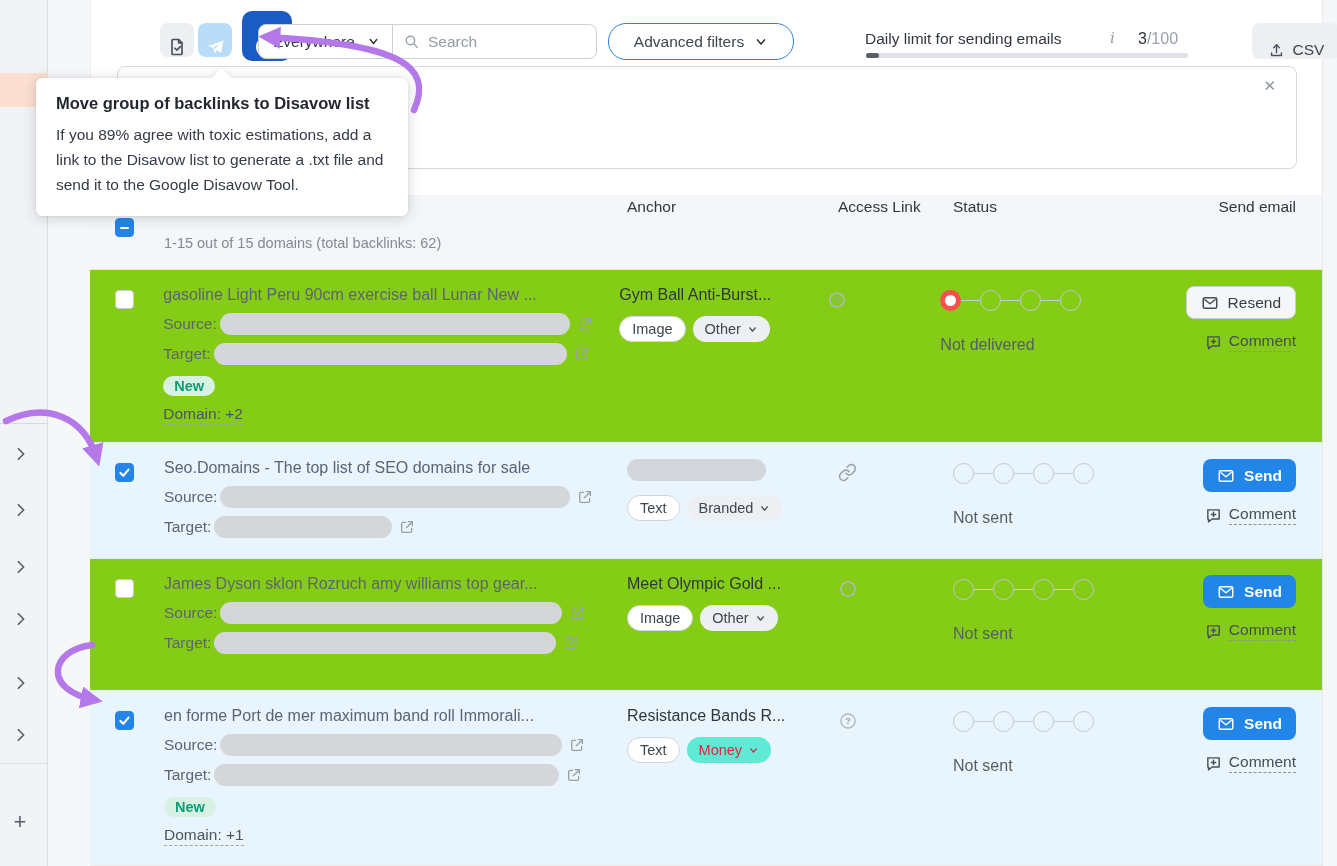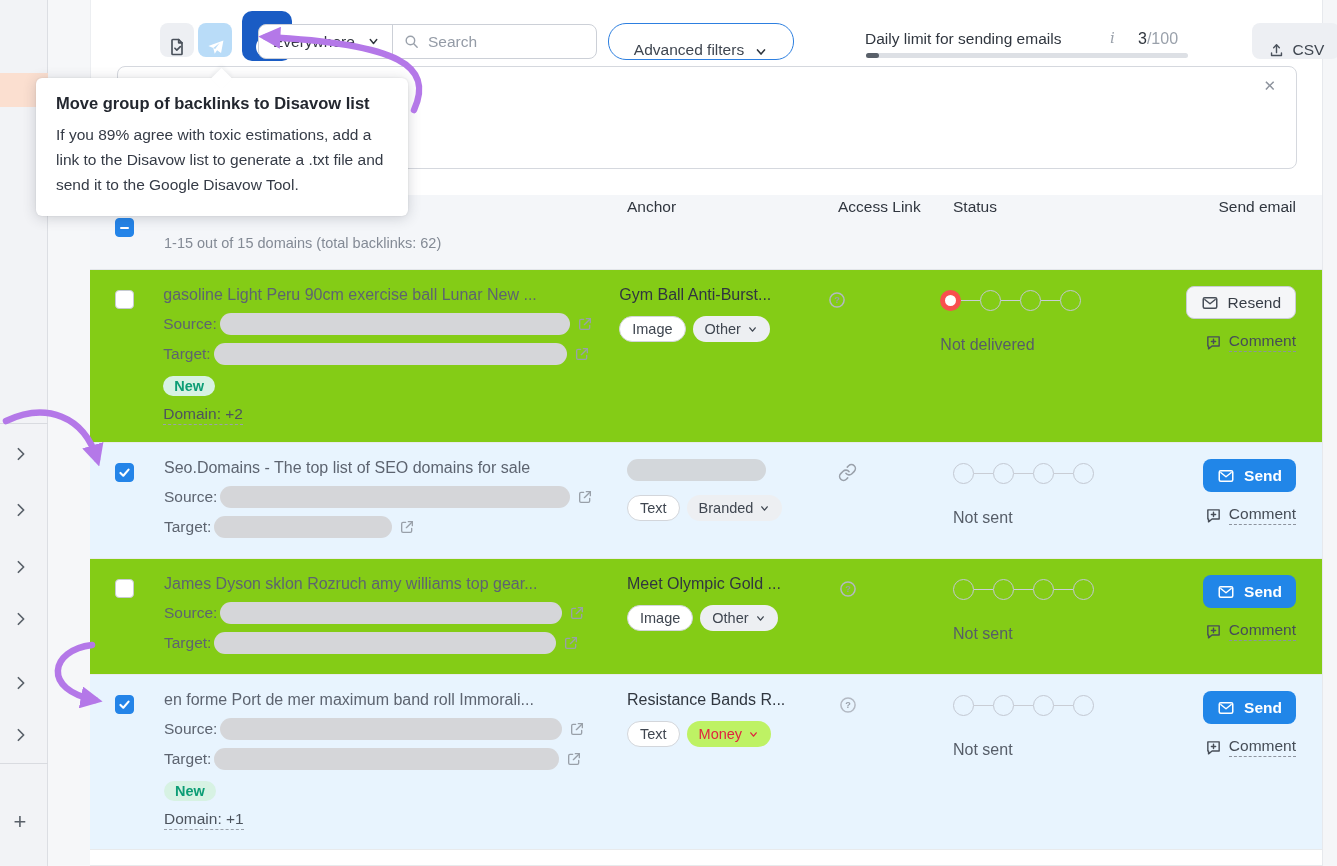--- a/index.html
+++ b/index.html
@@ -23,21 +23,21 @@
   .btn-export{left:117px;top:23px;width:34px;height:34px;background:#edeff3;}
   .btn-plane{left:155px;top:23px;width:34px;height:34px;background:#b9dcf8;}
   .btn-disavow{left:199px;top:11px;width:50px;height:50px;background:#1a5cc4;border-radius:10px;}
   .field{position:absolute;left:258px;top:24px;width:339px;height:35px;border:1px solid #ccd0d7;border-radius:8px;
          background:#fff;display:flex;align-items:stretch;}
   .scope{width:134px;display:flex;align-items:center;justify-content:space-between;padding:0 12px 0 14px;
          border-right:1px solid #ccd0d7;cursor:pointer;font-size:15.5px;color:#2f353d;}
   .searchseg{flex:1;display:flex;align-items:center;padding:0 10px;gap:8px;cursor:text;text-align:right;}
   .searchseg .ph{font-size:15.5px;color:#949ba6;}
   .advfilters{position:absolute;left:608px;top:23px;width:186px;height:37px;border:1px solid #2d7fe0;border-radius:18px;
-         background:#fff;display:flex;align-items:flex-end;justify-content:center;gap:10px;cursor:pointer;
+         background:#fff;display:flex;align-items:center;justify-content:center;gap:10px;cursor:pointer;
          font-size:15.5px;color:#3f4650;}
   .dlimit-label{position:absolute;left:865px;top:30px;font-size:15.5px;color:#30363f;}
   .info-i{position:absolute;left:1110px;top:29px;font-family:"DejaVu Serif","Liberation Serif",serif;font-style:italic;
          font-size:15px;color:#9aa1ab;cursor:pointer;}
   .dlimit-val{position:absolute;left:1138px;top:30px;font-size:16px;}
   .dlimit-val .used{color:#30363f;}
   .dlimit-val .total{color:#9aa1ab;}
   .progress{position:absolute;left:866px;top:53px;width:322px;height:5px;border-radius:3px;background:#dde0e5;}
   .progress .fill{position:absolute;left:0;top:0;height:5px;width:13px;border-radius:3px;background:#596069;}
   .btn-csv{left:1209px;top:23px;width:88px;height:36px;background:#edeff3;gap:8px;font-size:15.5px;color:#3f4650;}
@@ -83,21 +83,21 @@
   .badge-new{display:inline-block;margin:3px 0 9px;background:#d7f2e3;color:#0c9d75;border-radius:11px;
              padding:2px 11px;font-size:14.5px;font-weight:700;}
   .domain{display:inline-block;font-size:15.5px;color:#4d545e;border-bottom:1px dashed #9aa1ab;padding-bottom:1px;cursor:pointer;}
 
   .anch{font-size:16px;color:#30363f;margin-bottom:12px;white-space:nowrap;overflow:hidden;}
   .anch-pill{width:139px;height:22px;background:#d3d7db;border-radius:11px;margin-bottom:14px;}
   .tags{display:flex;gap:7px;}
   .tag{height:26px;border-radius:13px;padding:0 12px;font-size:14.5px;color:#3f4650;display:flex;align-items:center;gap:6px;}
   .tag.outline{background:#fff;border:1px solid #d3d6db;}
   .tag.drop{background:#edeff2;cursor:pointer;}
-  .tag.money{background:#bef264;color:#e0243f;}
+  .tag.money{background:#5eead4;color:#e0243f;}
 
   .stepper{display:flex;align-items:center;}
   .dot{width:21px;height:21px;border:1.5px solid #c3c8d2;border-radius:50%;background:transparent;}
   .dot.red{border:5.5px solid #f8504e;background:#fff;}
   .conn{width:19px;height:1.5px;background:#c9cdd5;}
   .sttext{margin-top:25px;font-size:16px;color:#565d68;}
 
   .btn{height:33px;border-radius:8px;padding:0 14px;font-size:15.5px;display:flex;align-items:center;gap:9px;cursor:pointer;margin-bottom:13px;}
   .btn.secondary{background:#f5f6f8;border:1px solid #c9cdd4;color:#373d46;}
   .btn.primary{background:#2186e8;border:none;color:#fff;font-weight:700;}
@@ -422,21 +422,21 @@
               <svg width="17" height="17" viewBox="0 0 24 24" fill="none" stroke="#474e58" stroke-width="2" stroke-linejoin="round" stroke-linecap="round">
                 <path d="M4 4h16v13H10l-5 4v-4H4z"></path>
                 <path d="M12 7.5v6M9 10.5h6"></path>
               </svg>
             </span>
             <span class="ctext">Comment</span>
           </div>
       </div>
     </div>
 
-    <div class="row" style="height:116px">
+    <div class="row" style="height:132px">
       <div class="col-check">
           <div class="cb"></div>
         </div>
       <div class="col-main">
         <div class="rtitle">James Dyson sklon Rozruch amy williams top gear...</div>
         <div class="line">
             <span class="lbl">Source:</span>
             <span class="pill" style="width:342px"></span>
             <span class="extlink">
               <svg width="16" height="16" viewBox="0 0 24 24" fill="none" stroke="#99a0a9" stroke-width="2" stroke-linecap="round" stroke-linejoin="round">

